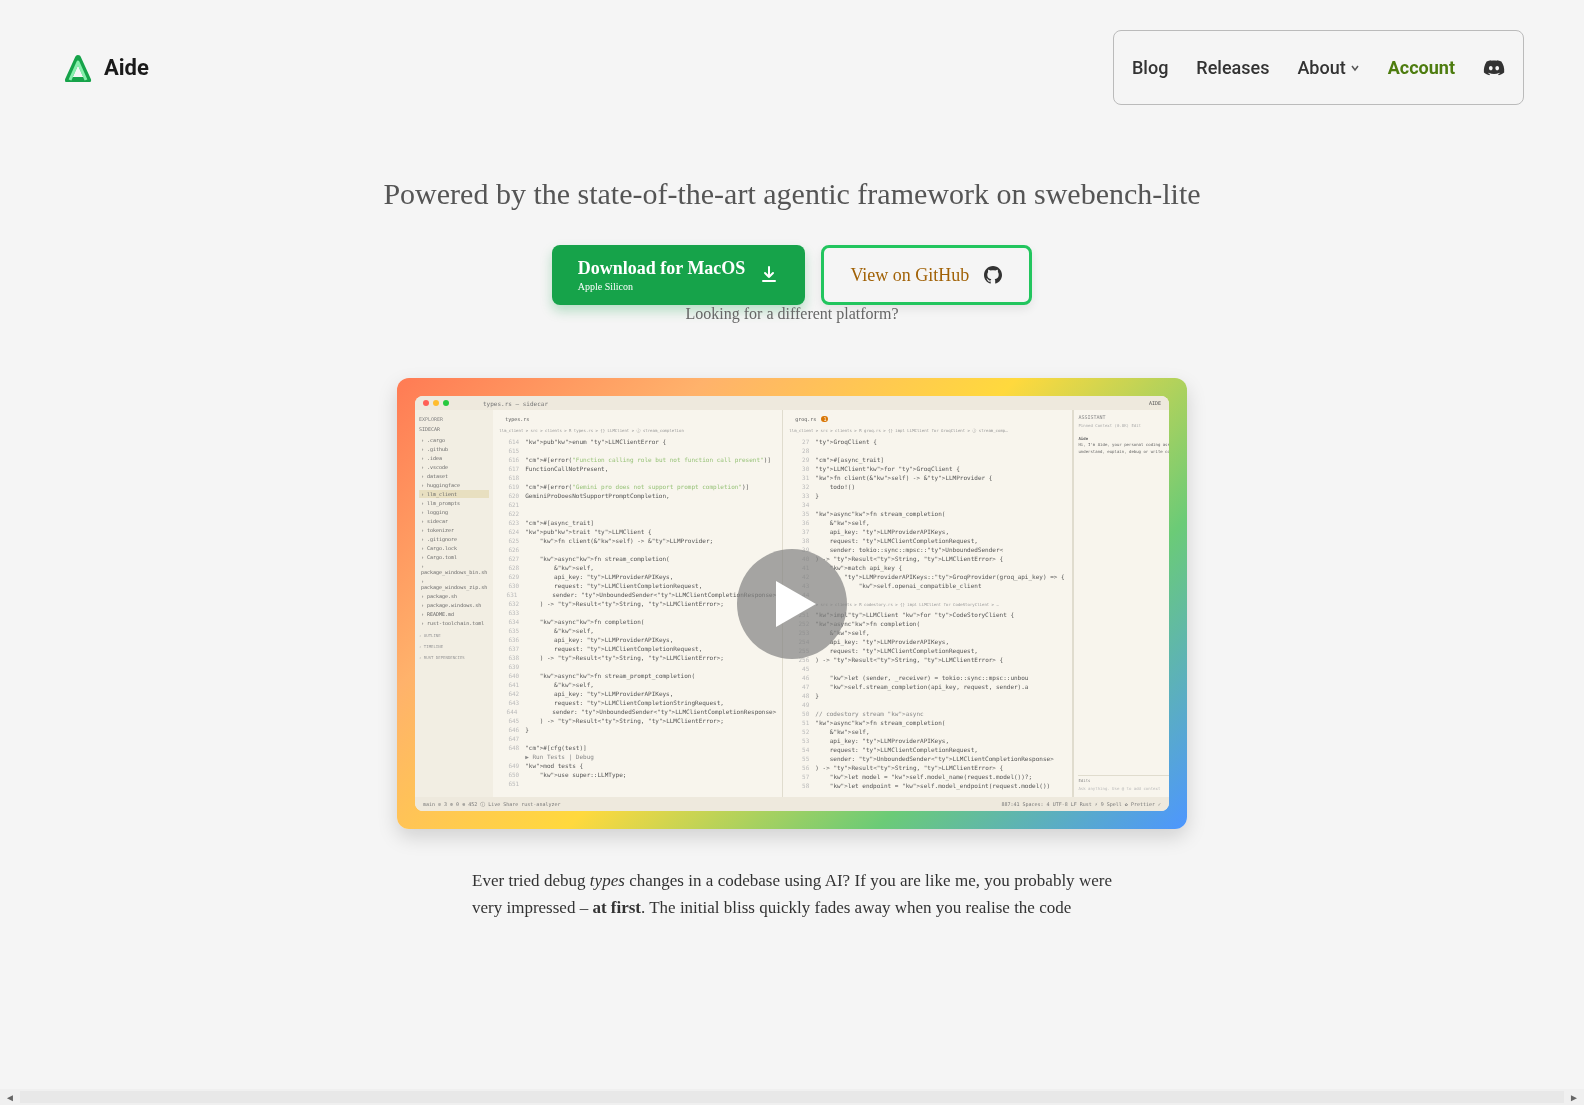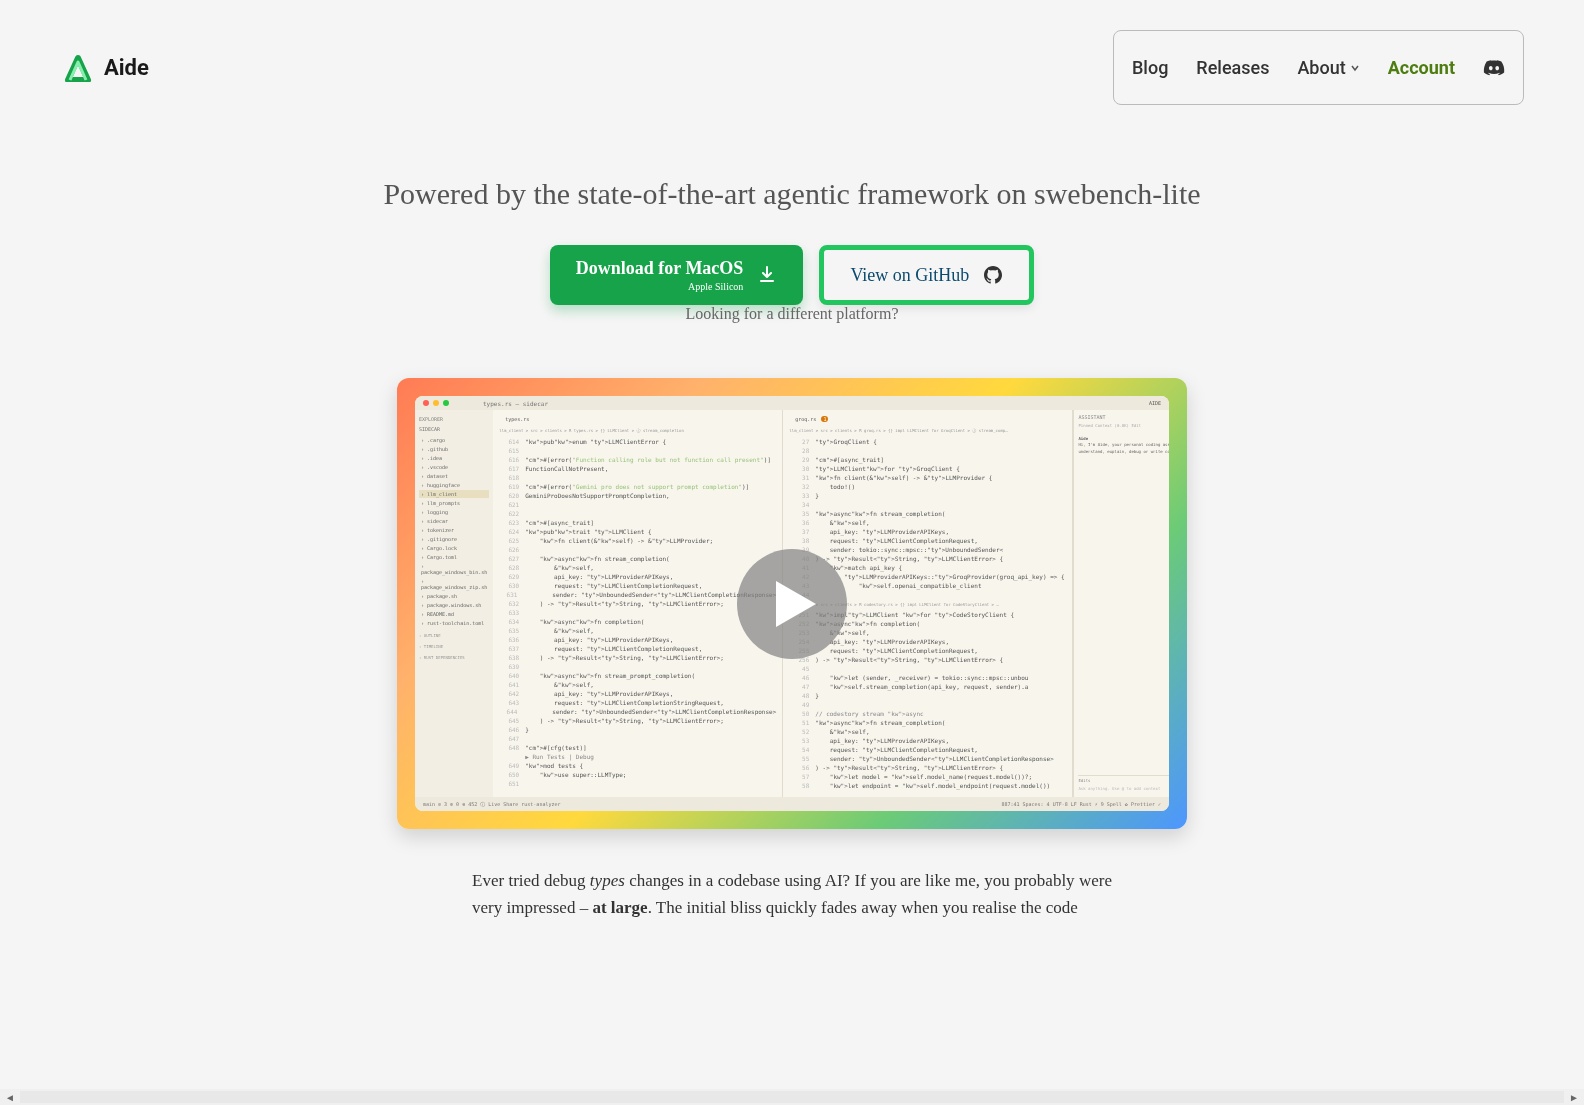--- a/index.html
+++ b/index.html
@@ -90,22 +90,22 @@
 .btn-primary {
   background: #16a34a;
   color: #fff;
   border: none;
   box-shadow: 0 6px 12px rgba(22,163,74,0.28);
 }
 .btn-primary .main-label { font-weight: 600; }
 .btn-primary .sub-label { font-size: 10px; display: block; margin-top: 2px; }
 .btn-secondary {
   background: #f5f5f5;
-  color: #0c4a6e;
-  border: 5px solid #22c55e;
+  color: #a16207;
+  border: 3px solid #22c55e;
   box-shadow: 0 4px 10px rgba(0,0,0,0.08);
 }
 .alt-platform {
   font-family: Georgia, serif;
   font-size: 16px;
   color: #666;
 }
 .video-frame {
   width: 790px;
   margin: 25px auto 0;
@@ -248,21 +248,21 @@
       <path d="M20 2c-1.5-.7-3.1-1.2-4.8-1.5l-.3.6c-1.9-.3-3.8-.3-5.7 0l-.3-.6C7.1.8 5.5 1.3 4 2 1.4 6 .7 9.9 1 13.8c2 1.5 4 2.4 5.9 3l.8-1.3c-.7-.3-1.4-.6-2-.9l.5-.4c3.8 1.8 8 1.8 11.7 0l.5.4c-.6.4-1.3.7-2 .9l.8 1.3c2-.6 3.9-1.5 5.9-3 .4-4.5-.7-8.4-3.1-11.8zM8.5 11.5c-1.1 0-2-1-2-2.3s.9-2.3 2-2.3 2 1 2 2.3-.9 2.3-2 2.3zm7 0c-1.1 0-2-1-2-2.3s.9-2.3 2-2.3 2 1 2 2.3-.9 2.3-2 2.3z" fill="#333"></path>
     </svg>
   </nav>
 </header>
 
 <section class="hero">
   <p class="subtitle">Powered by the state-of-the-art agentic framework on swebench-lite</p>
 
   <div class="cta-row">
     <button class="btn btn-primary">
-      <span style="text-align:right">
+      <span style="text-align:left">
         <span class="main-label">Download for MacOS</span>
         <span class="sub-label">Apple Silicon</span>
       </span>
       <svg width="20" height="20" viewBox="0 0 20 20">
         <path d="M10 2 L10 12 M6 8 L10 12 L14 8 M4 16 L16 16" fill="none" stroke="#fff" stroke-width="2" stroke-linecap="round" stroke-linejoin="round"></path>
       </svg>
     </button>
     <button class="btn btn-secondary">
       <span>View on GitHub</span>
       <svg width="20" height="20" viewBox="0 0 20 20">
@@ -438,21 +438,21 @@
     </div>
   </div>
   <div class="play-button">
     <svg width="40" height="46" viewBox="0 0 40 46">
       <path d="M 0 0 L 40 23 L 0 46 Z" fill="#fff"></path>
     </svg>
   </div>
 </div>
 
 <p class="body-copy">
-  <span>Ever tried debug </span><span class="large-em">types</span><span> changes in a codebase using AI? If you are like me, you probably were very impressed – </span><span class="at-first">at large</span><span>. The initial bliss quickly fades away when you realise the code</span>
+  <span>Ever tried debug </span><span class="large-em">types</span><span> changes in a codebase using AI? If you are like me, you probably were very impressed – </span><span class="at-first">at first</span><span>. The initial bliss quickly fades away when you realise the code</span>
 </p>
 </div>
 
 <div class="hscroll">
   <span class="arrow">◄</span>
   <div class="track"></div>
   <span class="arrow">►</span>
 </div>
 
 </body></html>

